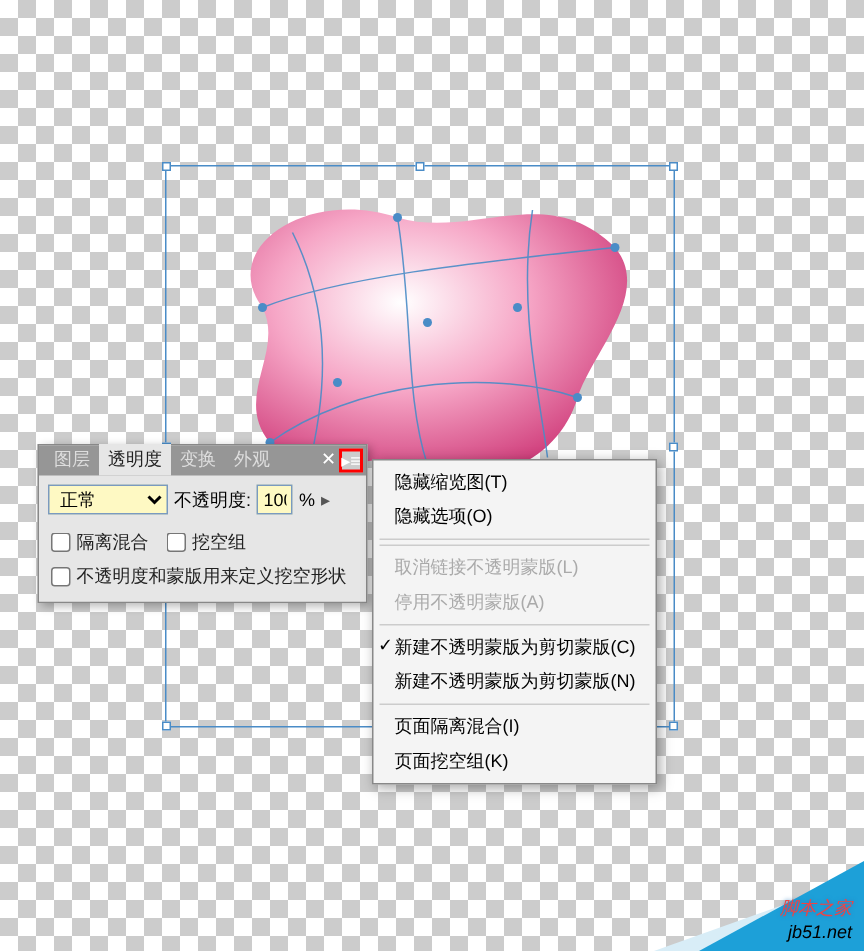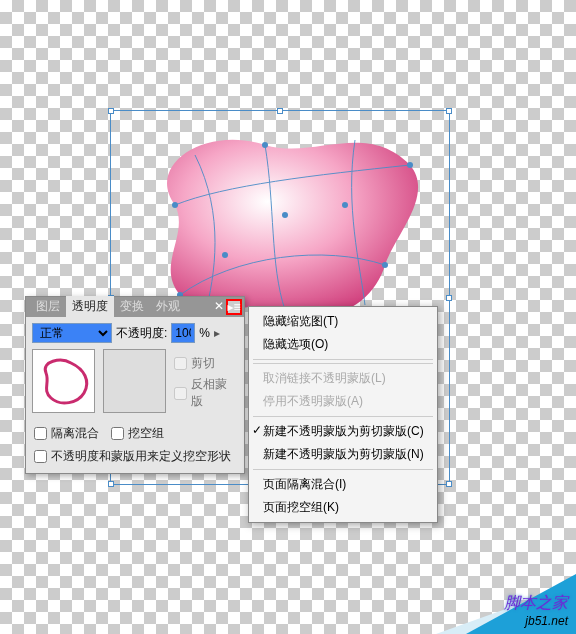--- a/index.html
+++ b/index.html
@@ -9,21 +9,21 @@
 .bbox .h{position:absolute;width:6px;height:6px;background:#fff;border:1px solid #4a8cc7}
 .shape{position:absolute;left:135px;top:115px;width:290px;height:220px}
 .panel{position:absolute;left:25px;top:296px;width:220px;background:#e6e6e6;border:1px solid #888;box-shadow:2px 2px 6px rgba(0,0,0,.3)}
 .panel-tabs{display:flex;background:#969696;color:#fff;height:20px;align-items:flex-end;padding-left:4px;position:relative}
 .panel-tabs .tab{padding:2px 6px;color:#ddd;cursor:pointer}
 .panel-tabs .tab.active{background:#e6e6e6;color:#222}
 .panel-tabs .flyout-btn{position:absolute;right:2px;top:2px;width:16px;height:16px;border:2px solid red;display:flex;align-items:center;justify-content:center;background:#ccc}
 .panel-tabs .close{position:absolute;right:20px;top:2px;color:#fff}
 .panel-body{padding:6px;background:#e6e6e6}
 .row{display:flex;align-items:center;gap:4px;margin-bottom:6px}
-select,input[type=text]{border:1px solid #7a9ac0;background:#3b82f6;height:20px;padding:0 3px}
+select,input[type=text]{border:1px solid #7a9ac0;background:#fef9c3;height:20px;padding:0 3px}
 .pct{width:24px;text-align:center}
 .preview-row{display:flex;gap:8px;align-items:flex-start;margin-bottom:8px}
 .thumb{width:64px;height:64px;border:1px solid #999;background:#fff;display:flex;align-items:center;justify-content:center}
 .thumb svg{width:56px;height:56px}
 .opts{display:flex;flex-direction:column;gap:4px;padding-top:6px}
 .cb{display:flex;align-items:center;gap:4px;color:#777}
 .cb input{margin:0}
 .bottom-cb{display:flex;gap:12px;padding:4px 2px}
 .menu{position:absolute;left:248px;top:306px;width:190px;background:#f4f4f4;border:1px solid #888;box-shadow:2px 2px 8px rgba(0,0,0,.35);padding:3px 0}
 .menu .mi{padding:3px 14px;white-space:nowrap;cursor:default;position:relative}
@@ -90,38 +90,20 @@
     <span class="flyout-btn">▸≡</span>
   </div>
   <div class="panel-body">
     <div class="row">
       <select style="width:80px"><option>正常</option></select>
       <span>不透明度:</span>
       <input class="pct" type="text" value="100" style="">
       <span>%</span>
       <span style="color:#555">▸</span>
     </div>
-    <div class="preview-row">
-      <div class="thumb">
-        <svg viewBox="0 0 56 56">
-            <path d="M10,20 C5,8 25,4 35,10 C48,16 55,28 48,40 C42,50 25,54 15,45 C6,37 14,30 10,20 Z" fill="none" stroke="#c92b6e" stroke-width="3"></path>
-          </svg>
-      </div>
-      <div class="thumb" style="background:#ddd"></div>
-      <div class="opts">
-        <label class="cb">
-            <input type="checkbox" disabled="" style="">
-            <span>剪切</span>
-          </label>
-        <label class="cb">
-            <input type="checkbox" disabled="" style="">
-            <span>反相蒙版</span>
-          </label>
-      </div>
-    </div>
     <div class="bottom-cb">
       <label class="cb" style="color:#222">
           <input type="checkbox" style="">
           <span>隔离混合</span>
         </label>
       <label class="cb" style="color:#222">
           <input type="checkbox" style="">
           <span>挖空组</span>
         </label>
     </div>
@@ -143,15 +125,15 @@
     <div class="mi chk">新建不透明蒙版为剪切蒙版(C)</div>
     <div class="mi">新建不透明蒙版为剪切蒙版(N)</div>
     <hr>
     <div class="mi">页面隔离混合(I)</div>
     <div class="mi">页面挖空组(K)</div>
   </div>
 
 <div class="corner2"></div>
 <div class="corner"></div>
 <div class="watermark">
-  <div style="font-size:16px;color:#6d28d9;text-shadow:0 0 3px #2a7bbf">脚本之家</div>
+  <div style="font-size:12px;color:#ef4444;text-shadow:0 0 3px #2a7bbf">脚本之家</div>
   <div style="text-align:right;color:#000000">jb51.net</div>
 </div>
 
 </body></html>

